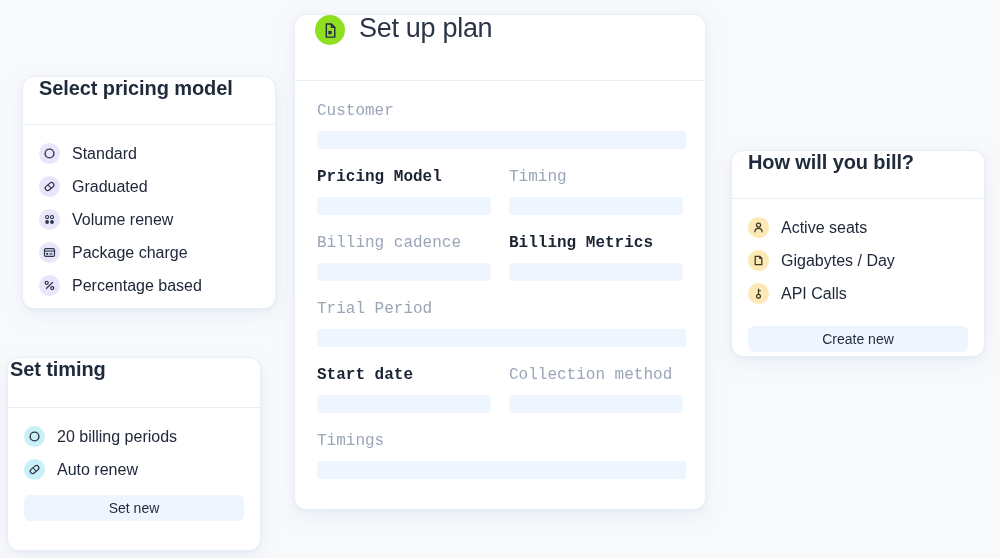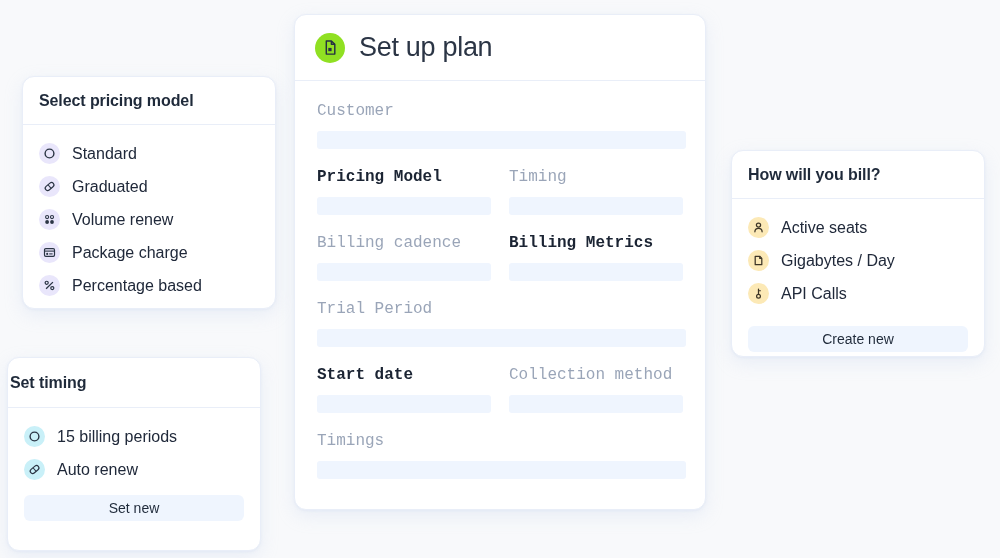--- a/index.html
+++ b/index.html
@@ -25,25 +25,25 @@
     background: #ffffff;
     border: 1px solid #e9eef8;
     border-radius: 12px;
     box-shadow: 0 6px 18px rgba(182, 199, 231, 0.22),
                 0 1px 3px rgba(182, 199, 231, 0.18);
   }
 
   .card-header {
     border-bottom: 1px solid #e9eef8;
     display: flex;
-    align-items: center;
+    align-items: flex-start;
   }
 
   .card-title {
-    font-size: 16px;
+    font-size: 20px;
     font-weight: bold;
     color: #1f2a3a;
     letter-spacing: -0.1px;
   }
 
   .card-body { padding: 16px 18px 18px 18px; }
 
   
   .opt-row {
     display: flex;
@@ -304,21 +304,21 @@
       <span class="card-title">Set timing</span>
     </div>
     <div class="card-body">
 
       <div class="opt-row">
         <span class="badge badge-cyan">
           <svg width="13" height="13" viewBox="0 0 13 13">
               <circle cx="6.5" cy="6.5" r="4.4" fill="none" stroke="#2b3545" stroke-width="1.4"></circle>
             </svg>
         </span>
-        <span class="opt-label">15 billing periods</span>
+        <span class="opt-label">20 billing periods</span>
       </div>
 
       <div class="opt-row">
         <span class="badge badge-cyan">
           <svg width="13" height="13" viewBox="0 0 13 13">
             <g transform="rotate(-40 6.5 6.5)">
               <rect x="1.6" y="4.2" width="9.8" height="4.8" rx="2.4" fill="none" stroke="#2b3545" stroke-width="1.2"></rect>
               <line x1="6.5" y1="4.2" x2="6.5" y2="9" stroke="#2b3545" stroke-width="1.1"></line>
             </g>
           </svg>

